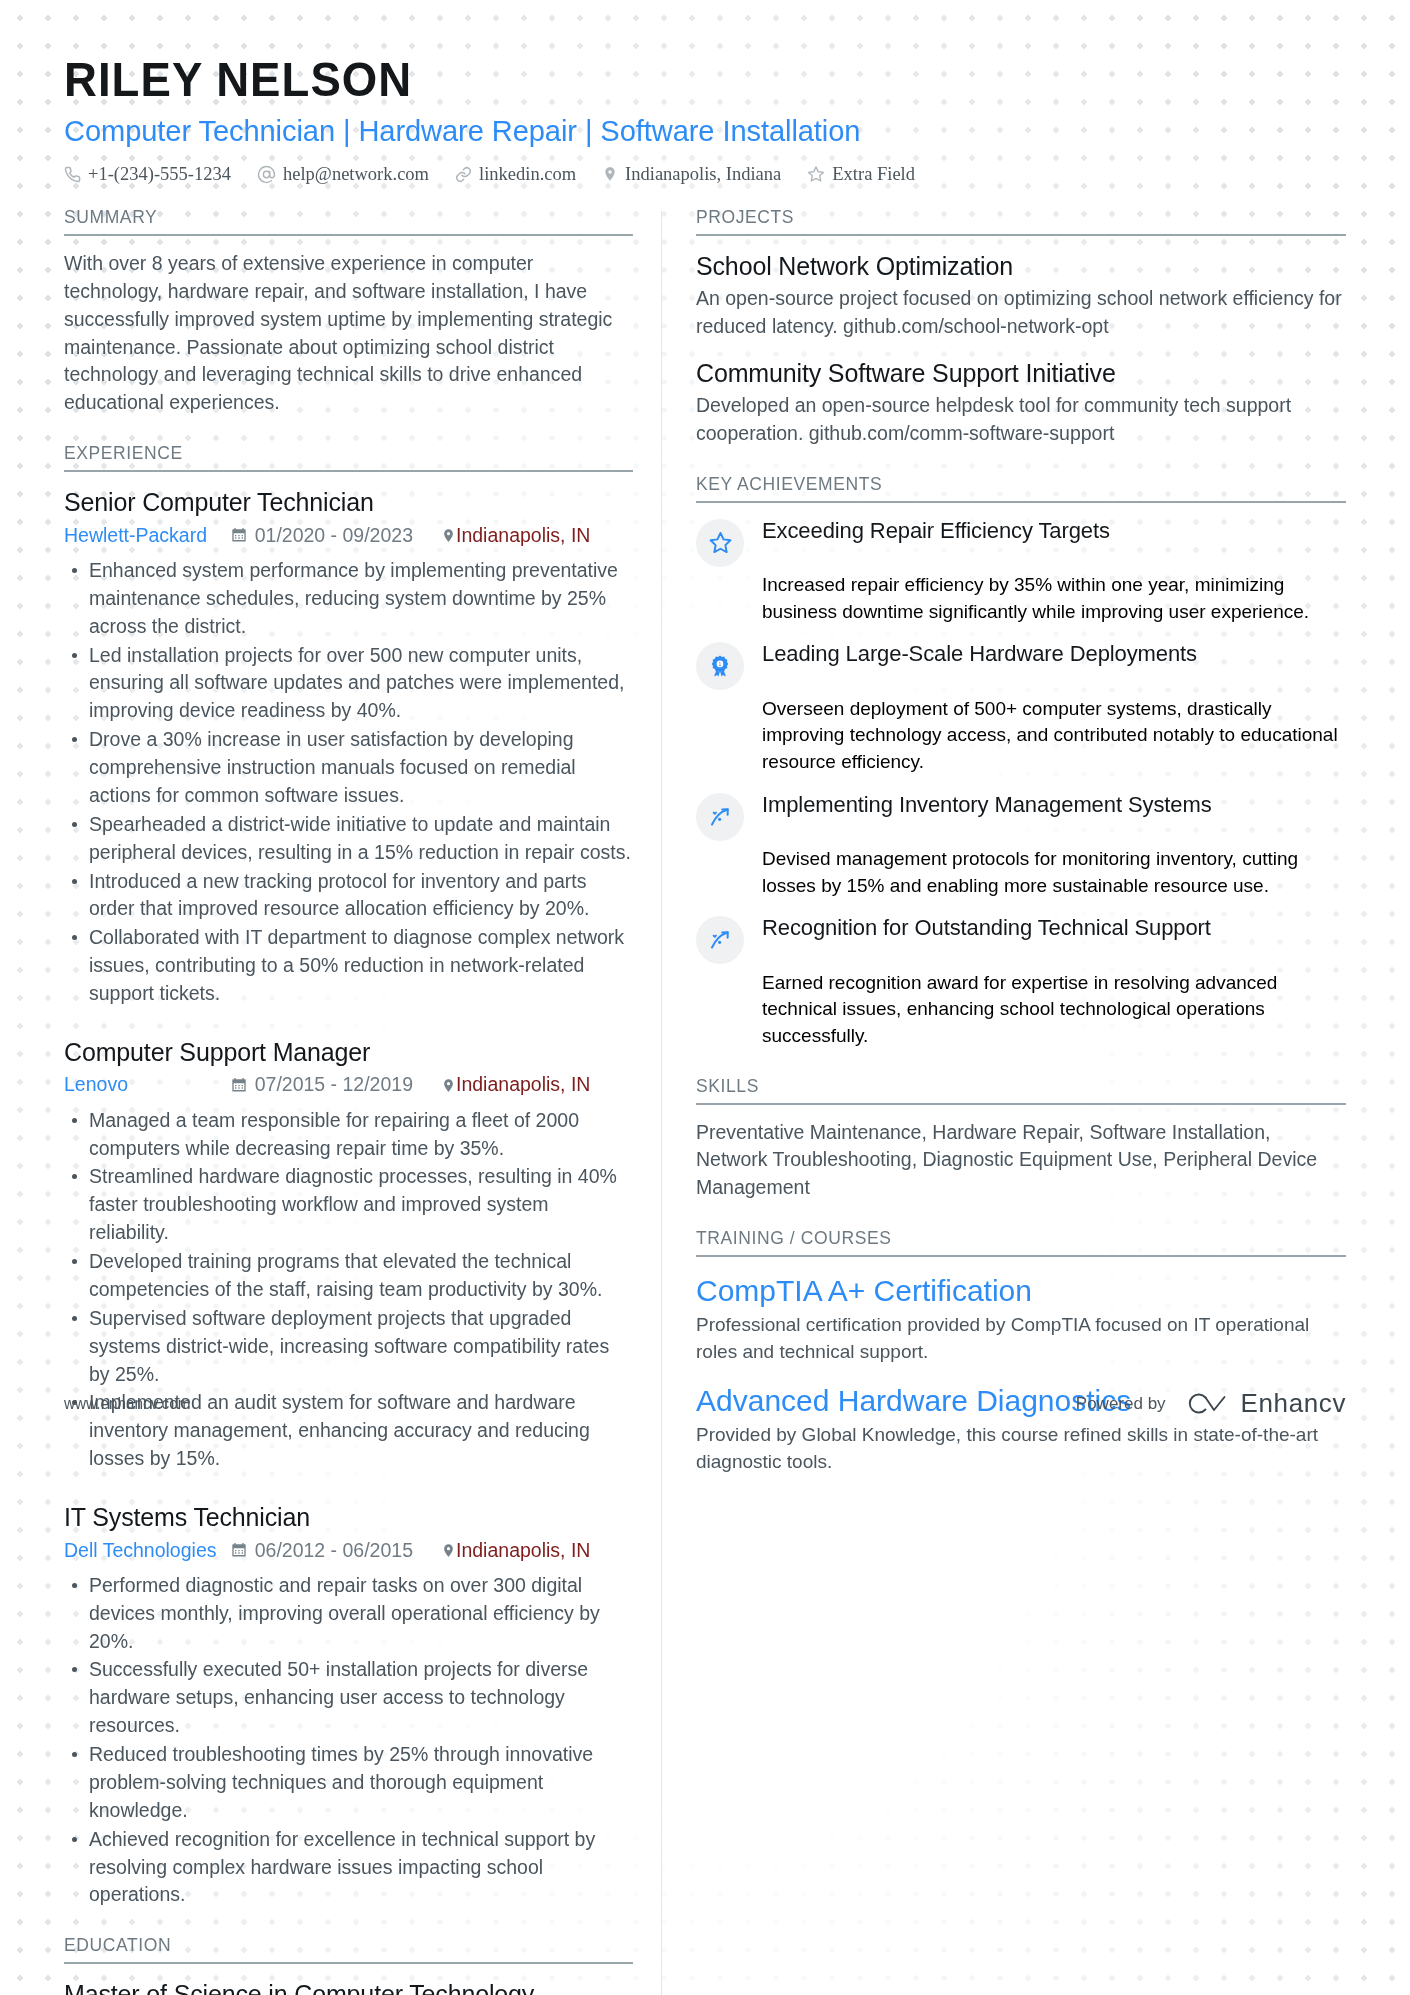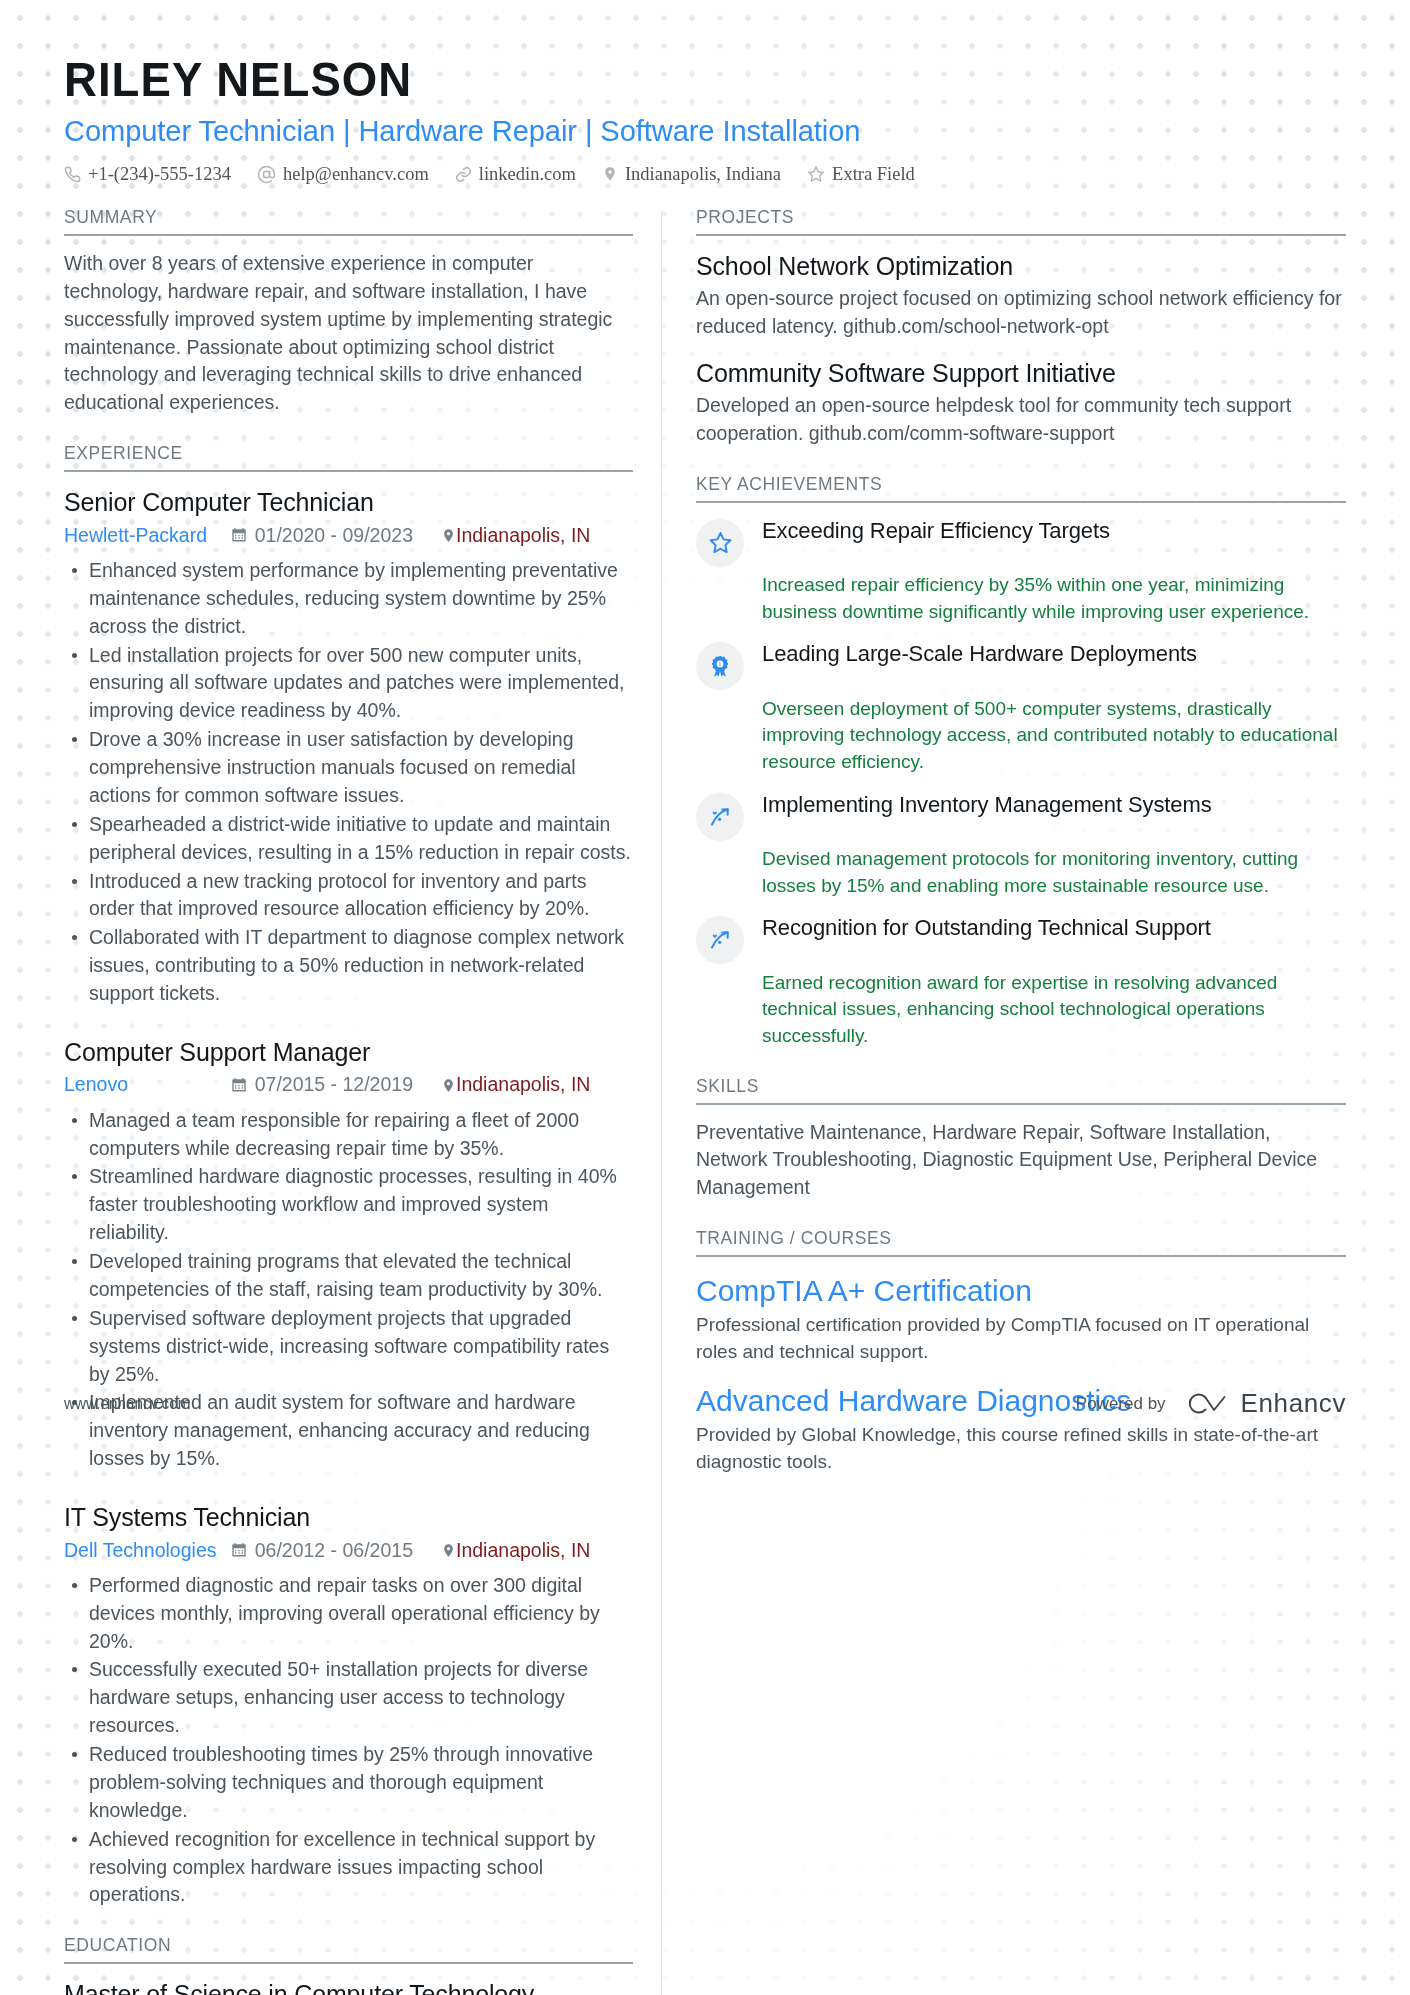--- a/index.html
+++ b/index.html
@@ -189,21 +189,21 @@
   .ach-title {
     font-size: 22px;
     color: #13181c;
     line-height: 1.25;
     margin-bottom: 5px;
     letter-spacing: -0.1px;
   }
   .ach-desc {
     font-size: 19px;
     line-height: 1.4;
-    color: #15803d;
+    color: #000000;
     margin-top: 28px;
   }
 
   
   .course { margin-bottom: 16px; }
   .course-name {
     font-size: 30px;
     color: #2d8cf5;
     line-height: 1.3;
     margin-bottom: 2px;
@@ -274,21 +274,21 @@
         <span>+1-(234)-555-1234</span>
       </div>
 
       <div class="contact-item">
         <span class="ci">
           <svg width="19" height="19" viewBox="0 0 24 24" fill="none" stroke="currentColor" stroke-width="1.8" stroke-linecap="round" stroke-linejoin="round">
             <circle cx="12" cy="12" r="4"></circle>
             <path d="M16 8v5a3 3 0 0 0 6 0v-1a10 10 0 1 0-3.9 7.9"></path>
           </svg>
         </span>
-        <span>help@enhancv.com</span>
+        <span>help@network.com</span>
       </div>
 
       <div class="contact-item">
         <span class="ci">
           <svg width="17" height="17" viewBox="0 0 24 24" fill="none" stroke="currentColor" stroke-width="2.1" stroke-linecap="round" stroke-linejoin="round">
             <path d="M10 13a5 5 0 0 0 7.5.5l3-3a5 5 0 0 0-7-7l-1.7 1.7"></path>
             <path d="M14 11a5 5 0 0 0-7.5-.5l-3 3a5 5 0 0 0 7 7l1.7-1.7"></path>
           </svg>
         </span>
         <span>linkedin.com</span>

